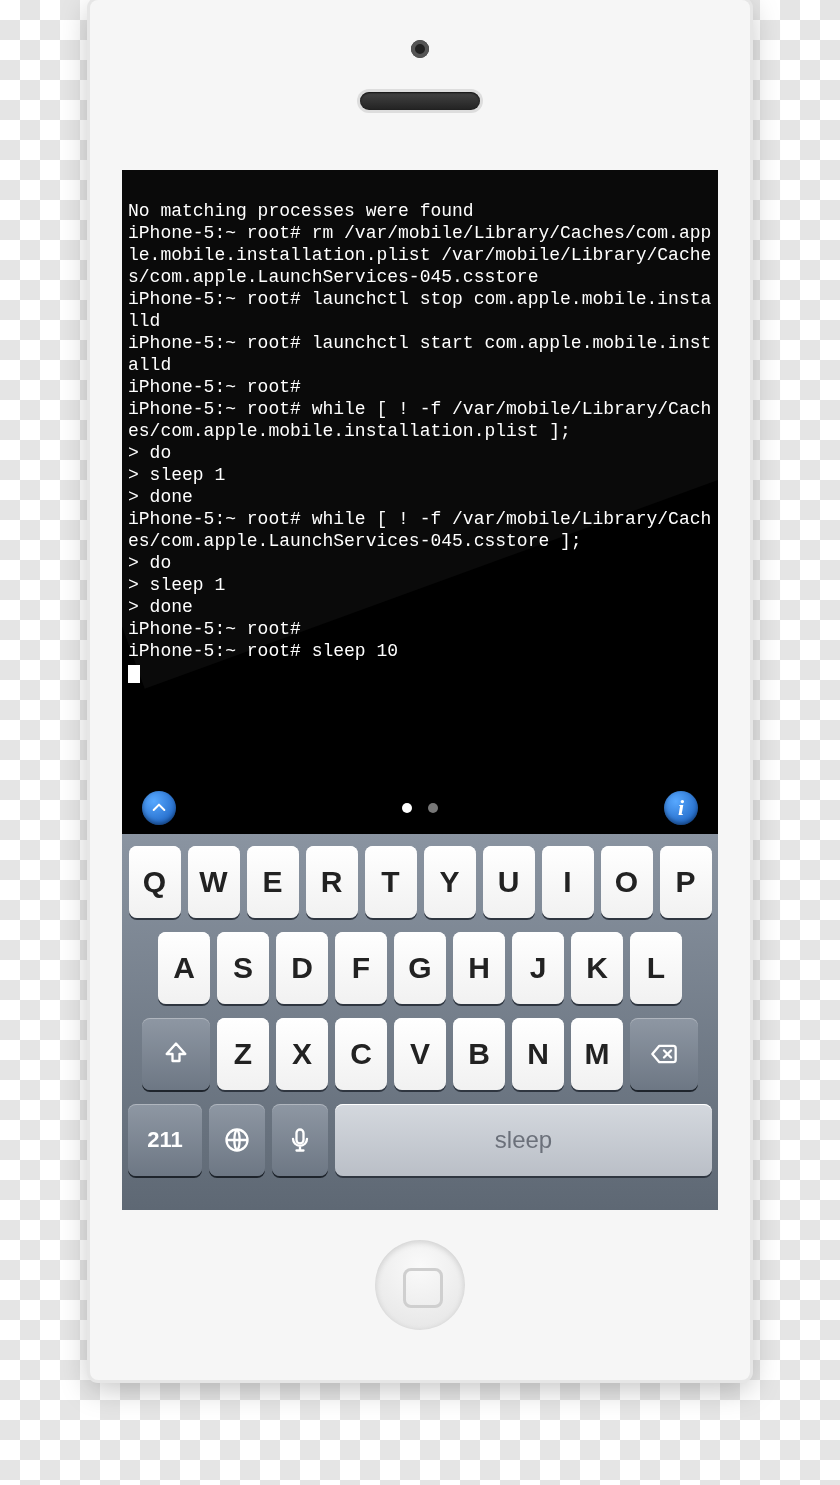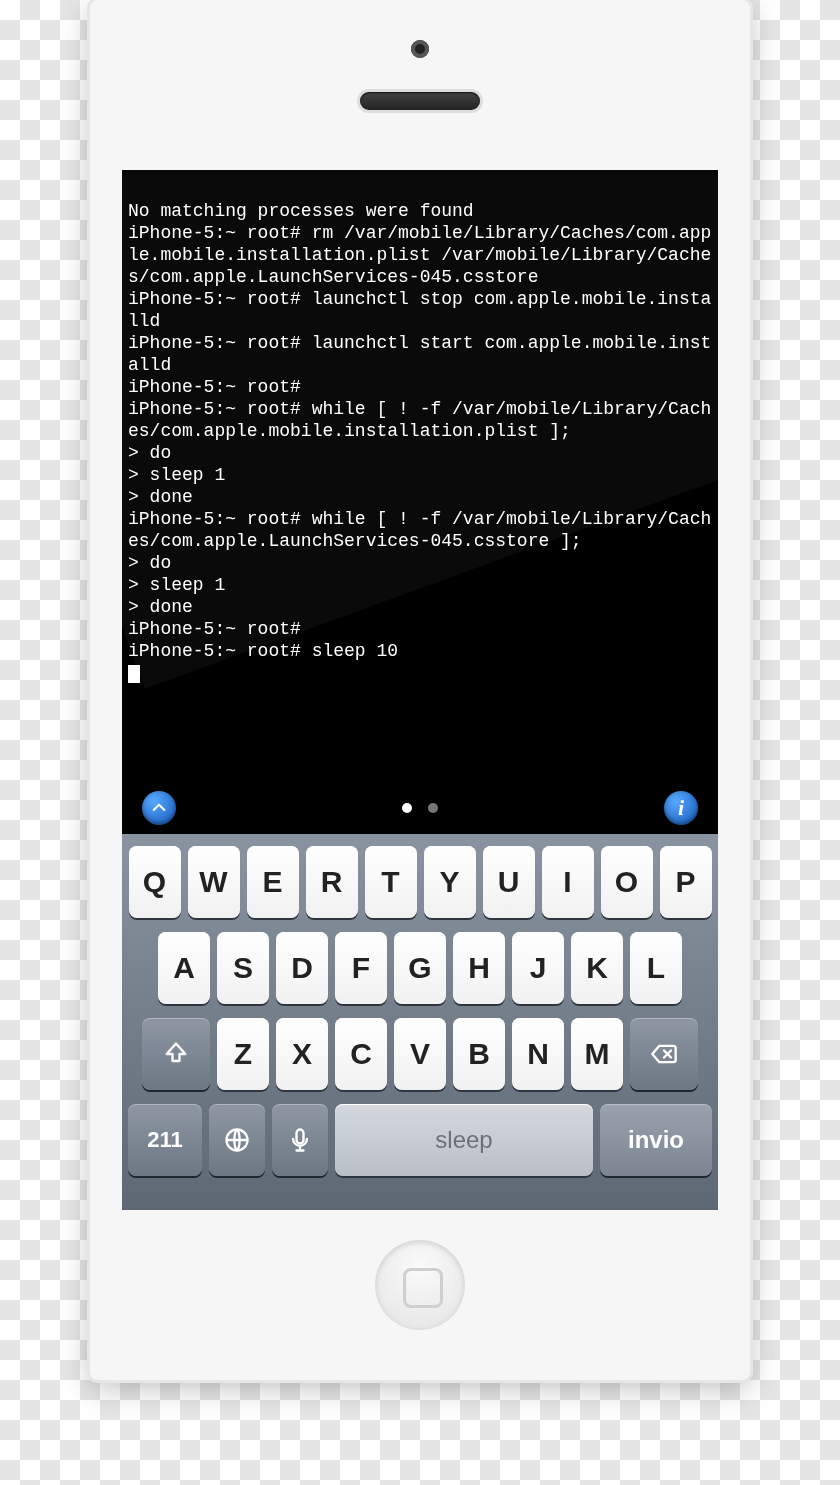--- a/index.html
+++ b/index.html
@@ -291,21 +291,18 @@
         </div>
         <div class="key func mic">
           <svg viewBox="0 0 24 24">
               <rect x="9" y="3" width="6" height="12" rx="3" fill="none" stroke="#fff" stroke-width="2"></rect>
               <path d="M6 11a6 6 0 0012 0M12 17v4M9 21h6" fill="none" stroke="#fff" stroke-width="2" stroke-linecap="round"></path>
             </svg>
         </div>
         <div class="key space">
             <span>sleep</span>
           </div>
-        <div class="key func enter">
-            <span>invio</span>
-          </div>
       </div>
     </div>
   </div>
 
   <div class="home-btn"></div>
 </div>
 
 </body></html>

